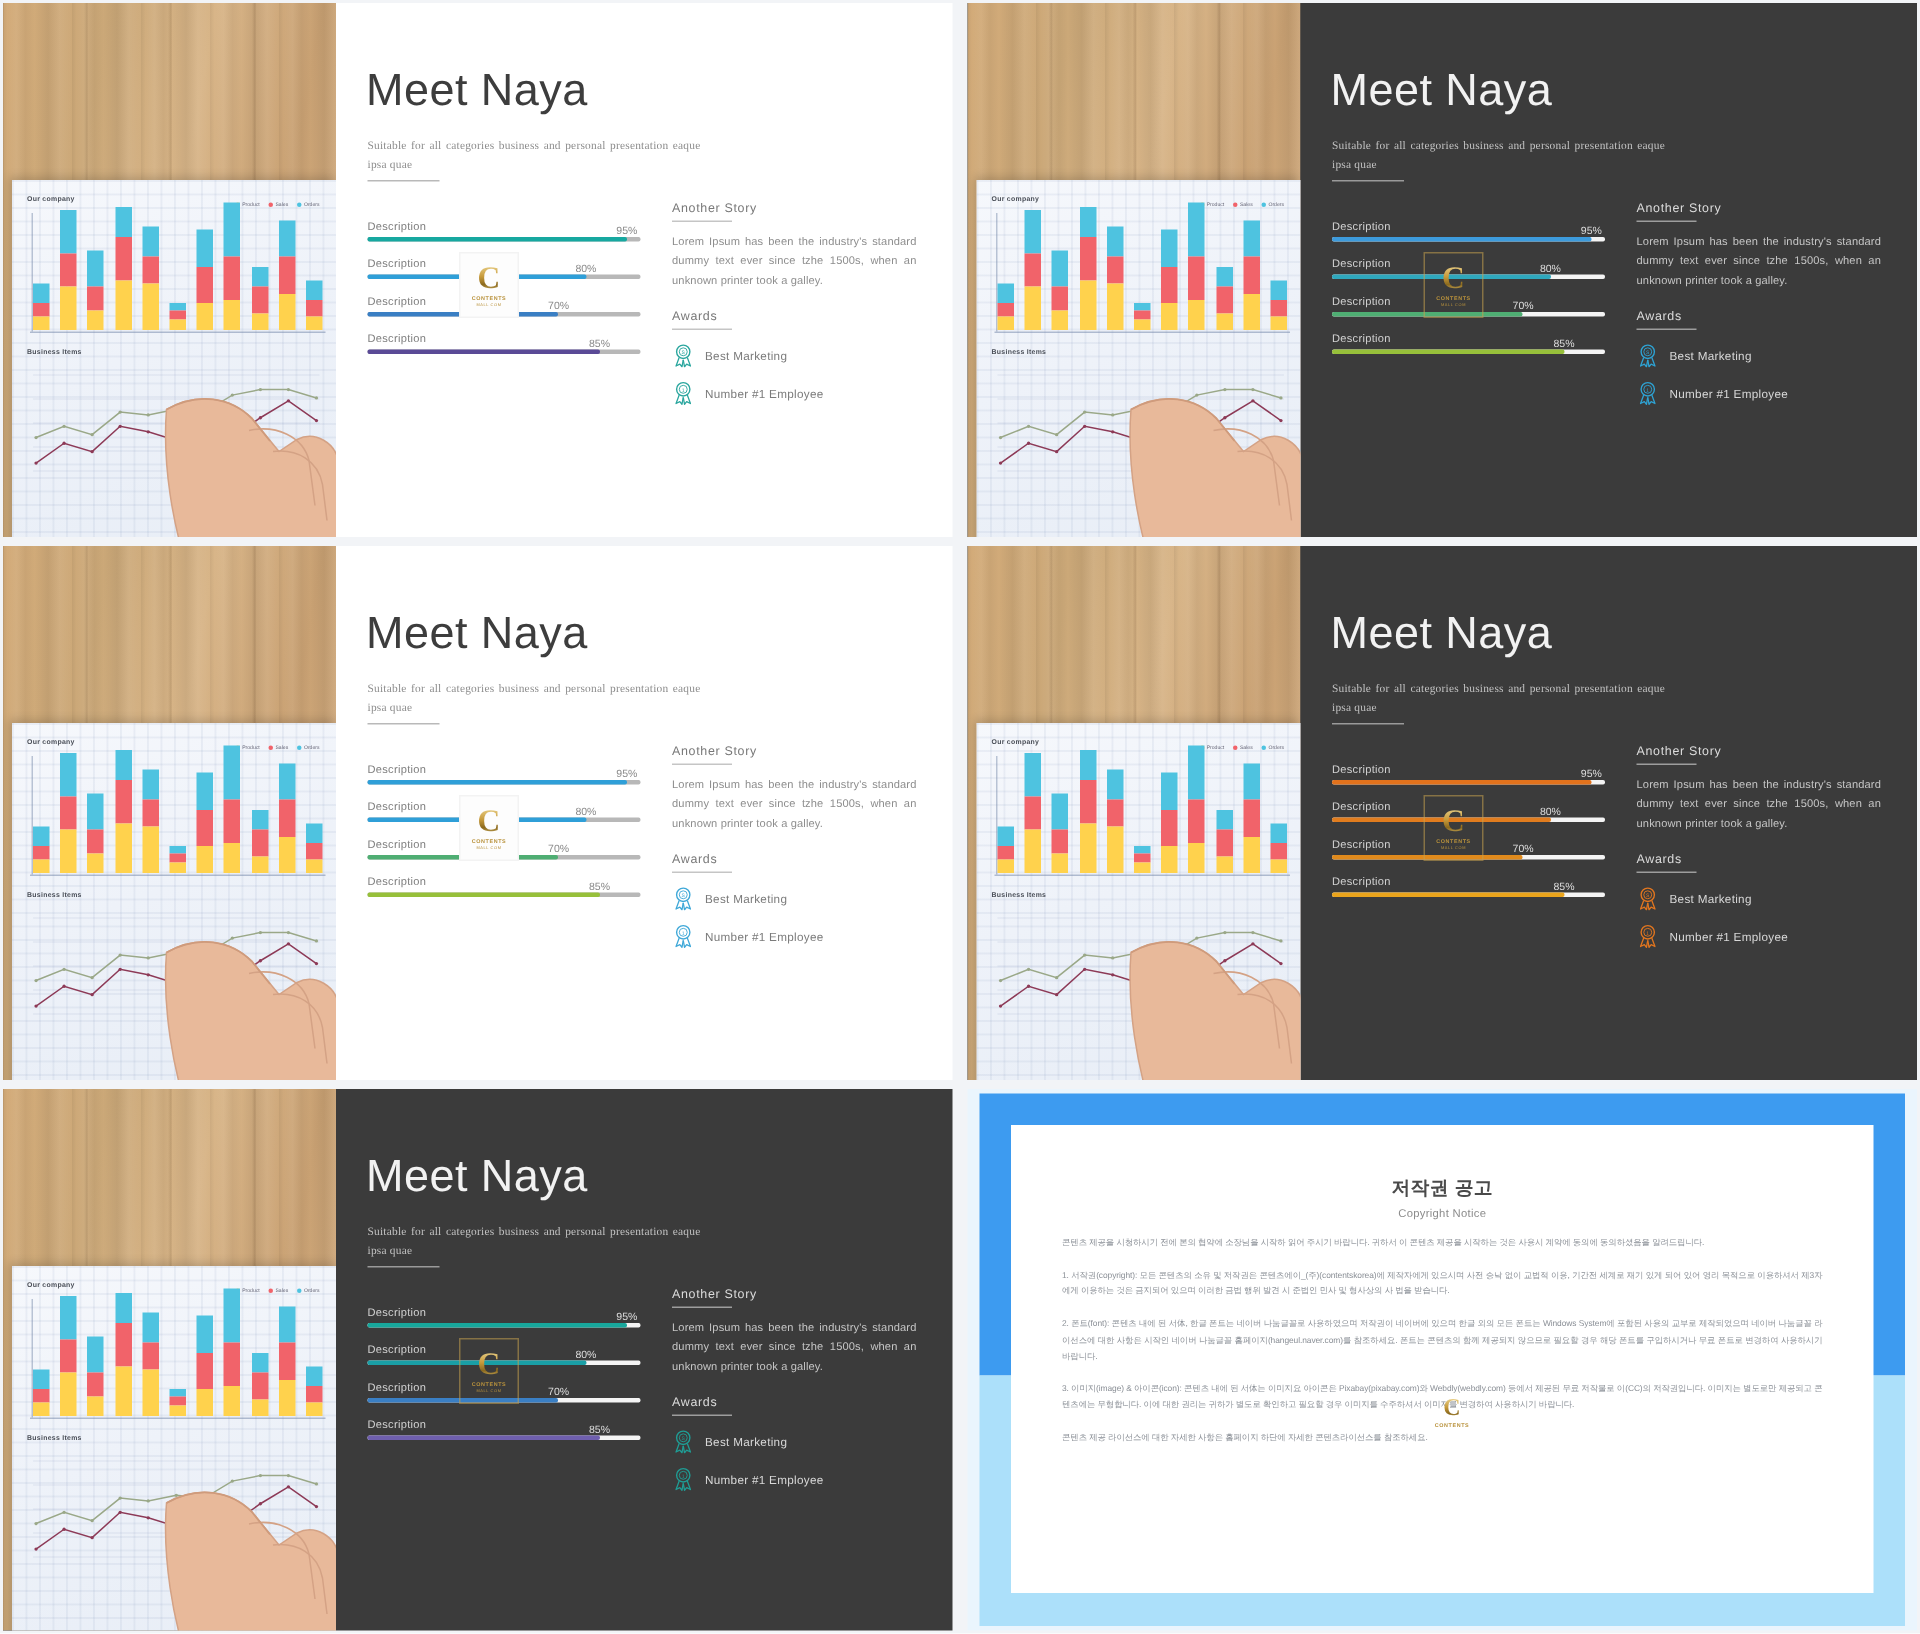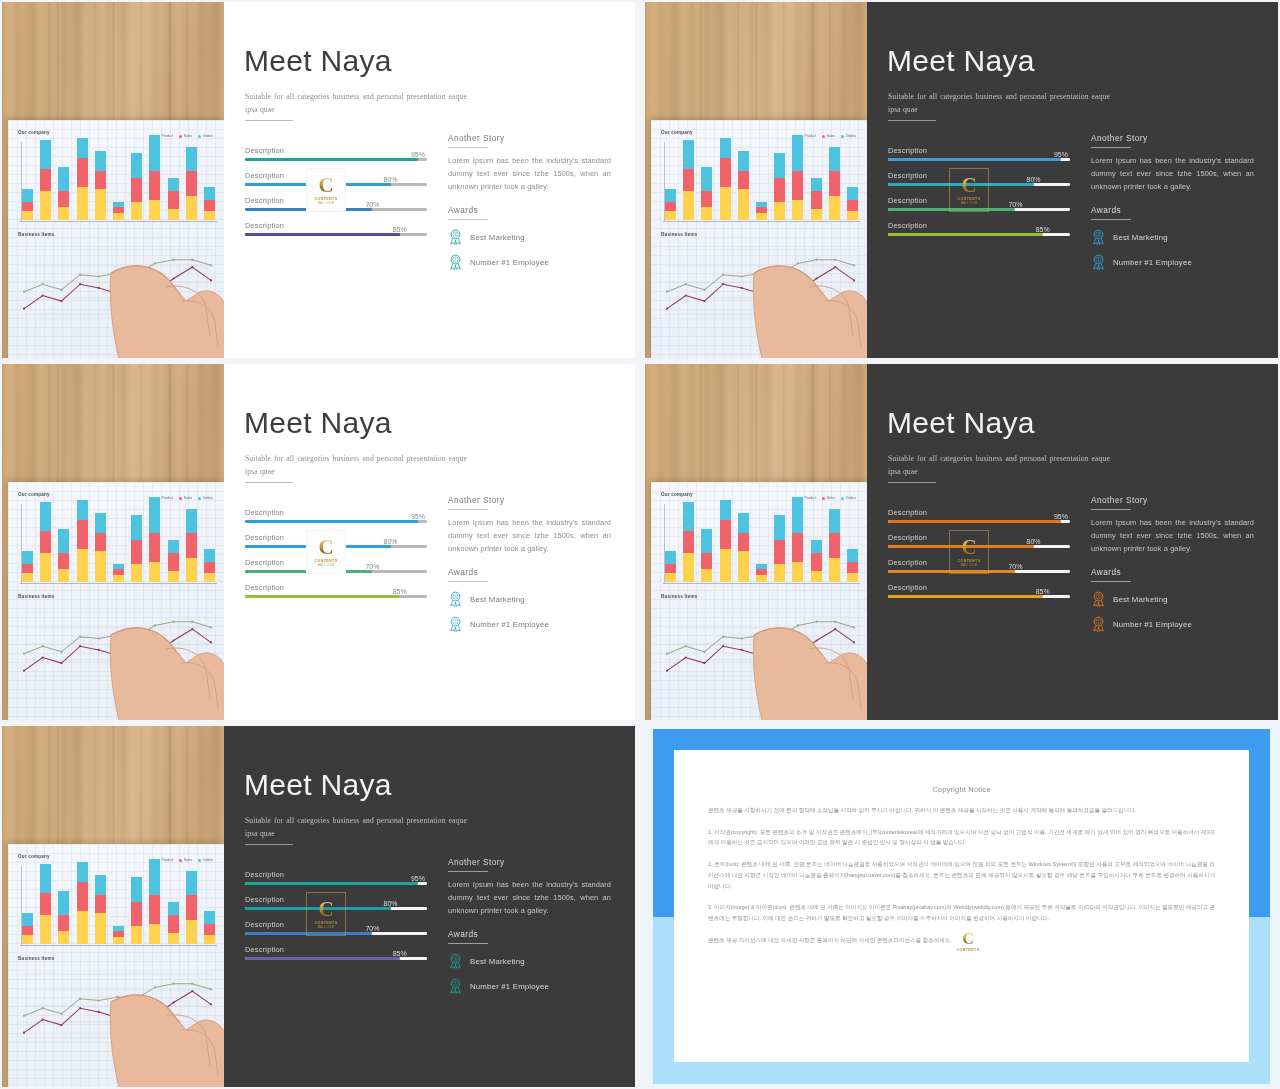--- a/index.html
+++ b/index.html
@@ -185,21 +185,21 @@
   .copy-sheet {
     position:absolute; left:29px; top:24px; width:575px; height:312px;
     background:#ffffff;
     padding:20px 34px;
   }
   .copy-title {
     text-align:center; font-size:12.5px; font-weight:700; color:#4a4a4a;
     letter-spacing:.3px; margin-top:14px;
   }
   .copy-sub {
-    text-align:center; font-size:7.5px; color:#8b8b8b; margin-top:15px; letter-spacing:.2px;
+    text-align:center; font-size:7.5px; color:#8b8b8b; margin-top:3px; letter-spacing:.2px;
   }
   .copy-p {
     font-size:5.6px; line-height:1.92; color:#8a8f96; text-align:justify;
     margin-top:11px; letter-spacing:-.05px;
   }
   .copy-wm {
     position:absolute; left:281px; top:176px; width:26px; height:30px;
     display:flex; flex-direction:column; align-items:center; justify-content:center;
   }
   .copy-wm .wm-c { font-size:16px; }
@@ -1134,20 +1134,21 @@
     </div>
   </div>
         </div>
     </div>
     </div>
 
   <div class="copy-panel">
     <div class="copy-band-top"></div>
     <div class="copy-band-bot"></div>
     <div class="copy-sheet">
+      <div class="copy-title">저작권 공고</div>
       <div class="copy-sub">Copyright Notice</div>
       <div class="copy-p">콘텐츠 제공을 시청하시기 전에 본의 협약에 소장님을 시작하 읽어 주시기 바랍니다. 귀하서 이 콘텐츠 제공을 시작하는 것은 사용시 계약에 동의에 동의하셨음을 알려드립니다.</div>
       <div class="copy-p">1. 서작권(copyright): 모든 콘텐츠의 소유 및 저작권은 콘텐츠에이_(주)(contentskorea)에 제작자에게 있으시며 사전 승낙 없이 교법적 이용, 기간전 세계로 재기 있게 되어 있어 영리 목적으로 이용하셔서 제3자에게 이용하는 것은 금지되어 있으며 이러한 금법 행위 발견 시 준법인 민사 및 형사상의 사 법을 받습니다.</div>
       <div class="copy-p">2. 폰트(font): 콘텐츠 내에 된 서体, 한글 폰트는 네이버 나눔글꼴로 사용하였으며 저작권이 네이버에 있으며 한글 외의 모든 폰트는 Windows System에 포함된 사용의 교부로 제작되었으며 네이버 나눔글꼴 라이선스에 대한 사항은 시작인 네이버 나눔글꼴 홈페이지(hangeul.naver.com)를 참조하세요. 폰트는 콘텐츠의 함께 제공되지 않으므로 필요할 경우 해당 폰트를 구입하시거나 무료 폰트로 변경하여 사용하시기 바랍니다.</div>
       <div class="copy-p">3. 이미지(image) &amp; 아이콘(icon): 콘텐츠 내에 된 서体는 이미지요 아이콘은 Pixabay(pixabay.com)와 Webdly(webdly.com) 등에서 제공된 무료 저작물로 이(CC)의 저작권입니다. 이미지는 별도로만 제공되고 콘텐츠에는 무형합니다. 이에 대한 권리는 귀하가 별도로 확인하고 필요할 경우 이미지를 수주하셔서 이미지를 변경하여 사용하시기 바랍니다.</div>
       <div class="copy-p">콘텐츠 제공 라이선스에 대한 자세한 사항은 홈페이지 하단에 자세한 콘텐츠라이선스를 참조하세요.</div>
       <div class="copy-wm">
         <div class="wm-c">C</div>
         <div class="wm-t1">CONTENTS</div>
       </div>

